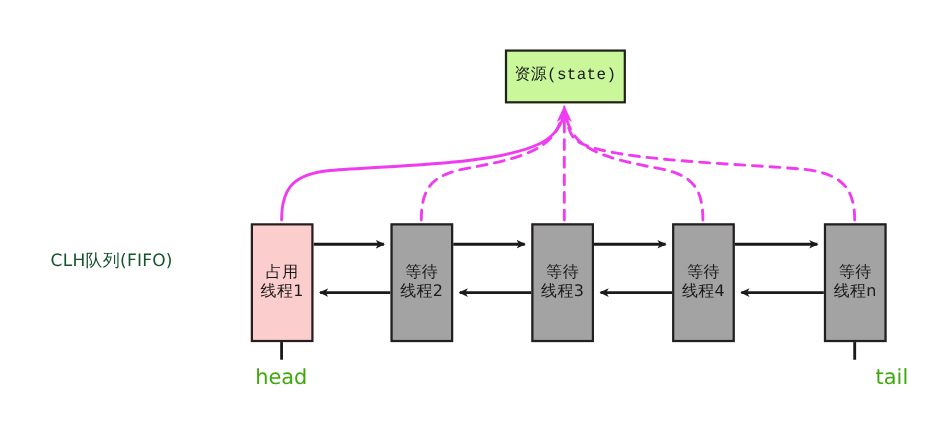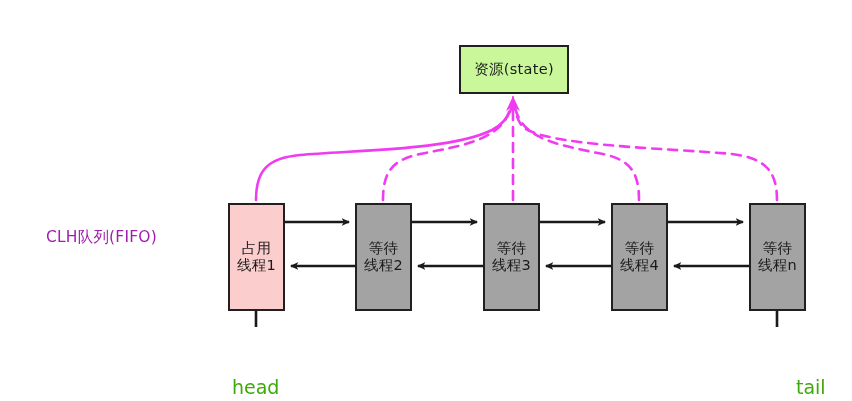--- a/index.html
+++ b/index.html
@@ -42,45 +42,45 @@
     display: block;
     white-space: nowrap;
   }
   .resource-box {
     left: 459px;
     top: 45px;
     width: 110px;
     height: 49px;
     background: #c9f79a;
     font-size: 14.5px;
+    font-family: Liberation Mono, monospace;
   }
   .thread-box {
     width: 57px;
     height: 108px;
   }
   .owner-box { background: #fbcdcd; }
   .waiting-box { background: #a3a3a3; }
   .queue-label {
     position: absolute;
     left: 46px;
     top: 227px;
-    color: #a21caf;
+    color: #14532d;
     font-size: 15.5px;
     white-space: nowrap;
     letter-spacing: 0.2px;
     z-index: 3;
   }
   .pointer-label {
     position: absolute;
     color: #3fa80b;
     font-size: 19px;
     font-family: "DejaVu Sans", "Liberation Sans", sans-serif;
     white-space: nowrap;
     z-index: 3;
-    margin-top: 44px;
   }
   .head-label { left: 232px; top: 332px; }
   .tail-label { left: 796px; top: 332px; }
 </style>
 </head>
 <body>
 
 <div id="canvas">
 
   <svg id="vector-layer" viewBox="0 0 852 401">

